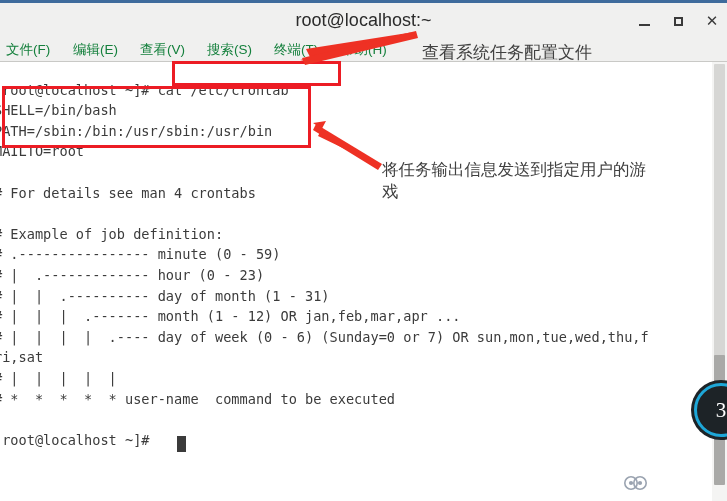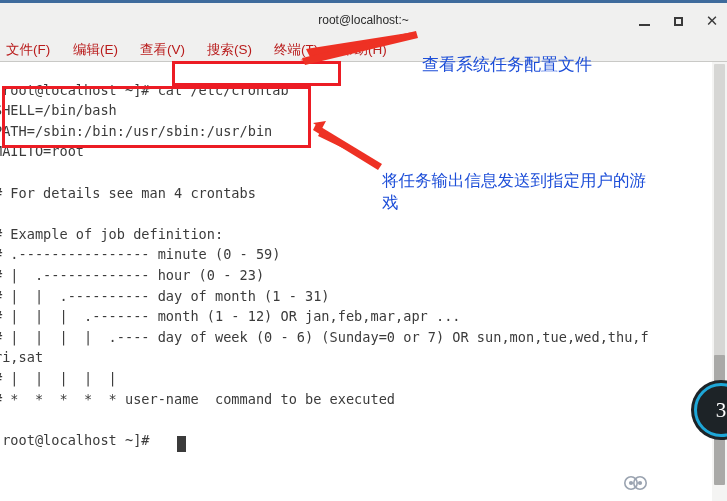--- a/index.html
+++ b/index.html
@@ -31,21 +31,21 @@
     background: #f0f0ef;
     border-top: 3px solid #3e6b9c;
     box-sizing: border-box;
   }
   #titlebar-title {
     position: absolute;
     left: 0; top: 0;
     width: 727px;
     line-height: 34px;
     text-align: center;
-    font-size: 12px;
+    font-size: 18px;
     color: #2b2b2b;
     font-family: "Liberation Sans", sans-serif;
   }
   .win-btn {
     position: absolute;
     top: 8px;
     width: 20px; height: 20px;
     color: #3a3a3a;
     font-size: 13px;
     line-height: 20px;
@@ -79,21 +79,21 @@
     background: #f0f0ef;
     border-bottom: 1px solid #c9c9c6;
     box-sizing: border-box;
   }
   .menu-item {
     position: absolute;
     top: 2px;
     height: 21px;
     line-height: 21px;
     font-size: 13.5px;
-    color: #b91c1c;
+    color: #15803d;
     white-space: nowrap;
     font-family: "Liberation Sans", sans-serif;
   }
 
   
   #terminal {
     position: absolute;
     left: 0; top: 62px;
     width: 711px; height: 439px;
     background: #ffffff;
@@ -152,26 +152,25 @@
   #arrows {
     position: absolute;
     left: 0; top: 0;
     width: 727px; height: 501px;
     pointer-events: none;
   }
 
   
   .anno {
     position: absolute;
-    color: #1d4ed8;
-    font-family: Liberation Serif, serif;
+    color: #404040;
+    font-family: Liberation Sans, sans-serif;
     font-size: 16.5px;
     white-space: nowrap;
     line-height: 22px;
-    margin-top: 12px;
   }
   #anno-top { left: 422px; top: 42px; font-size: 17px; }
   #anno-l1 { left: 386px; top: 114px; }
   #anno-l2 { left: 382px; top: 136px; }
   #anno-l3 { left: 382px; top: 158px; }
   #anno-l4 { left: 382px; top: 180px; }
 
   
   #badge {
     position: absolute;

